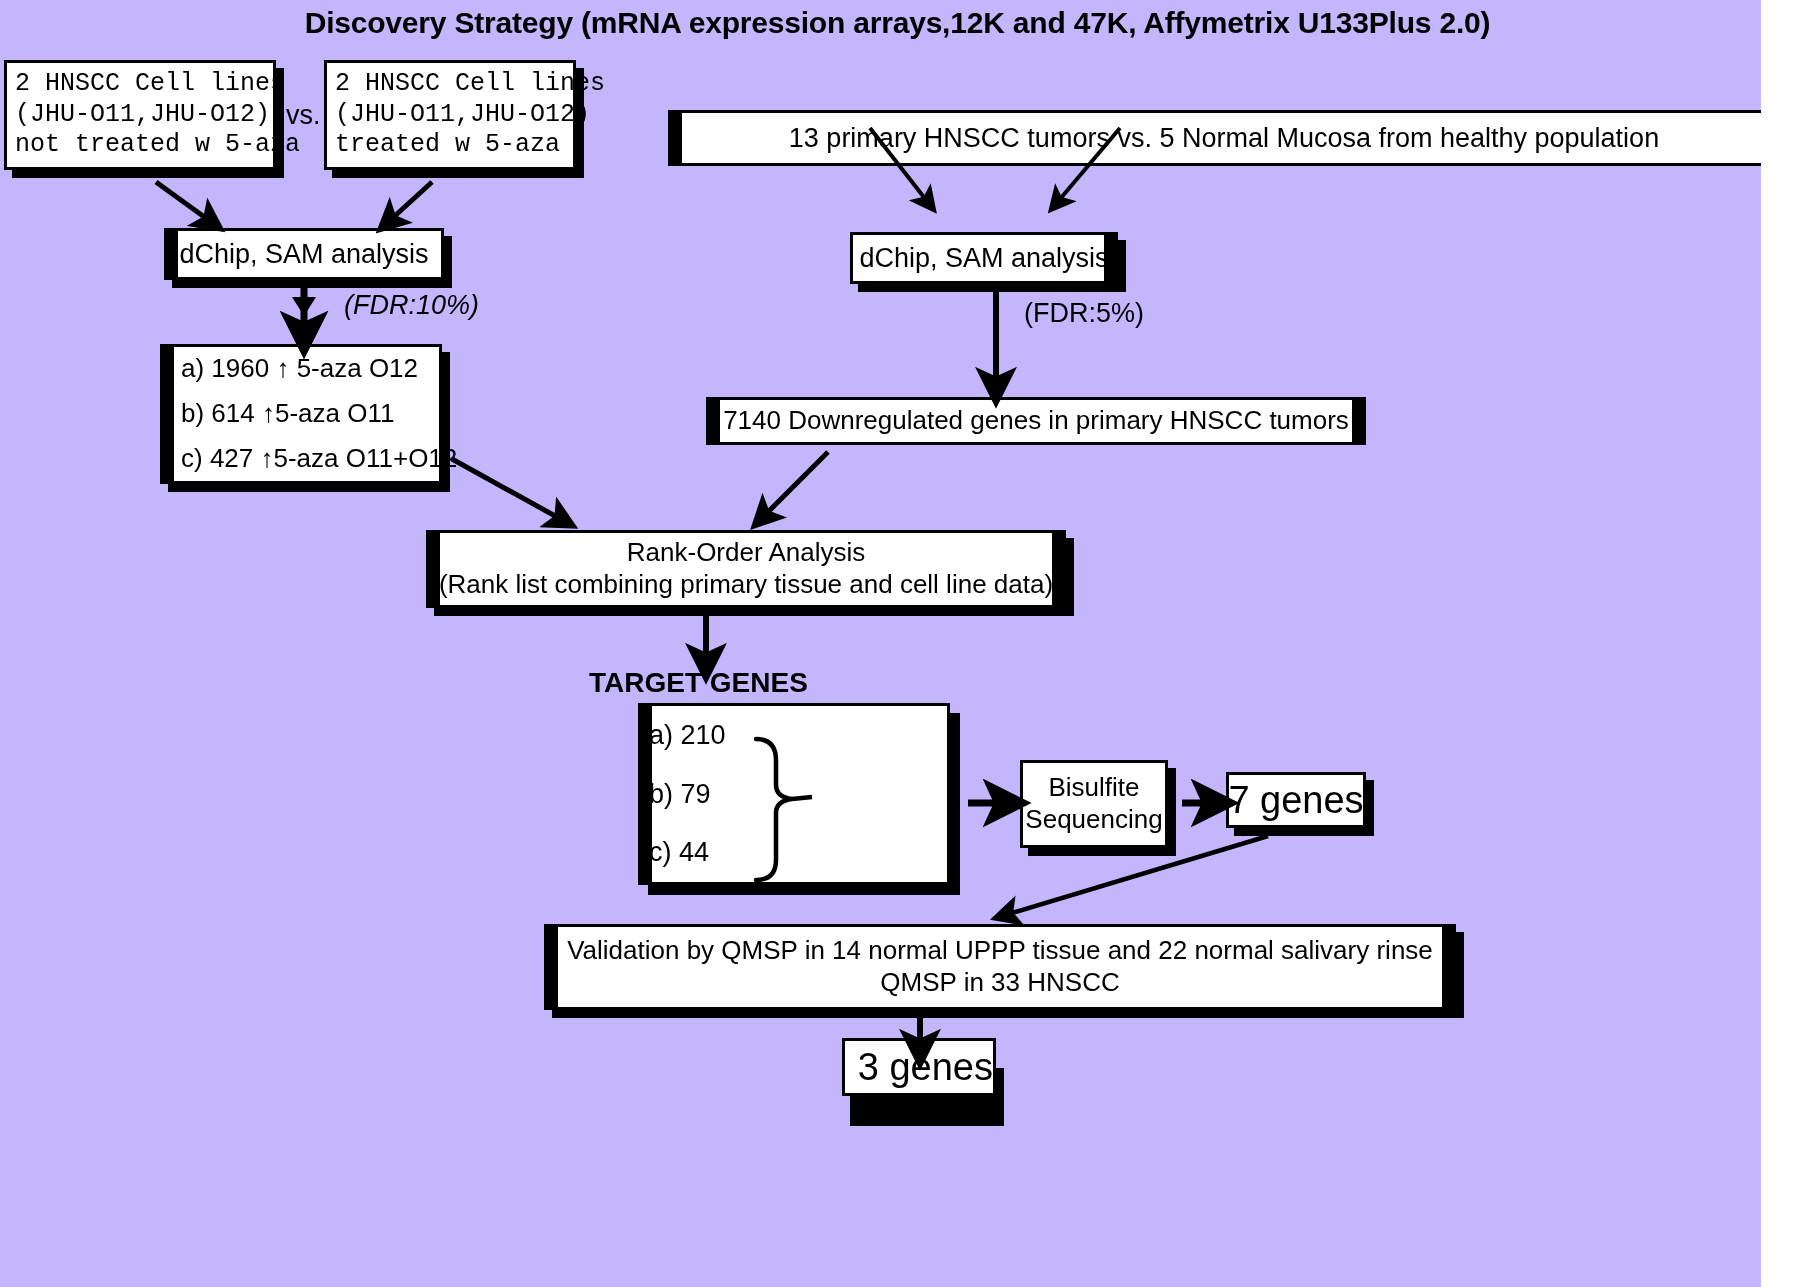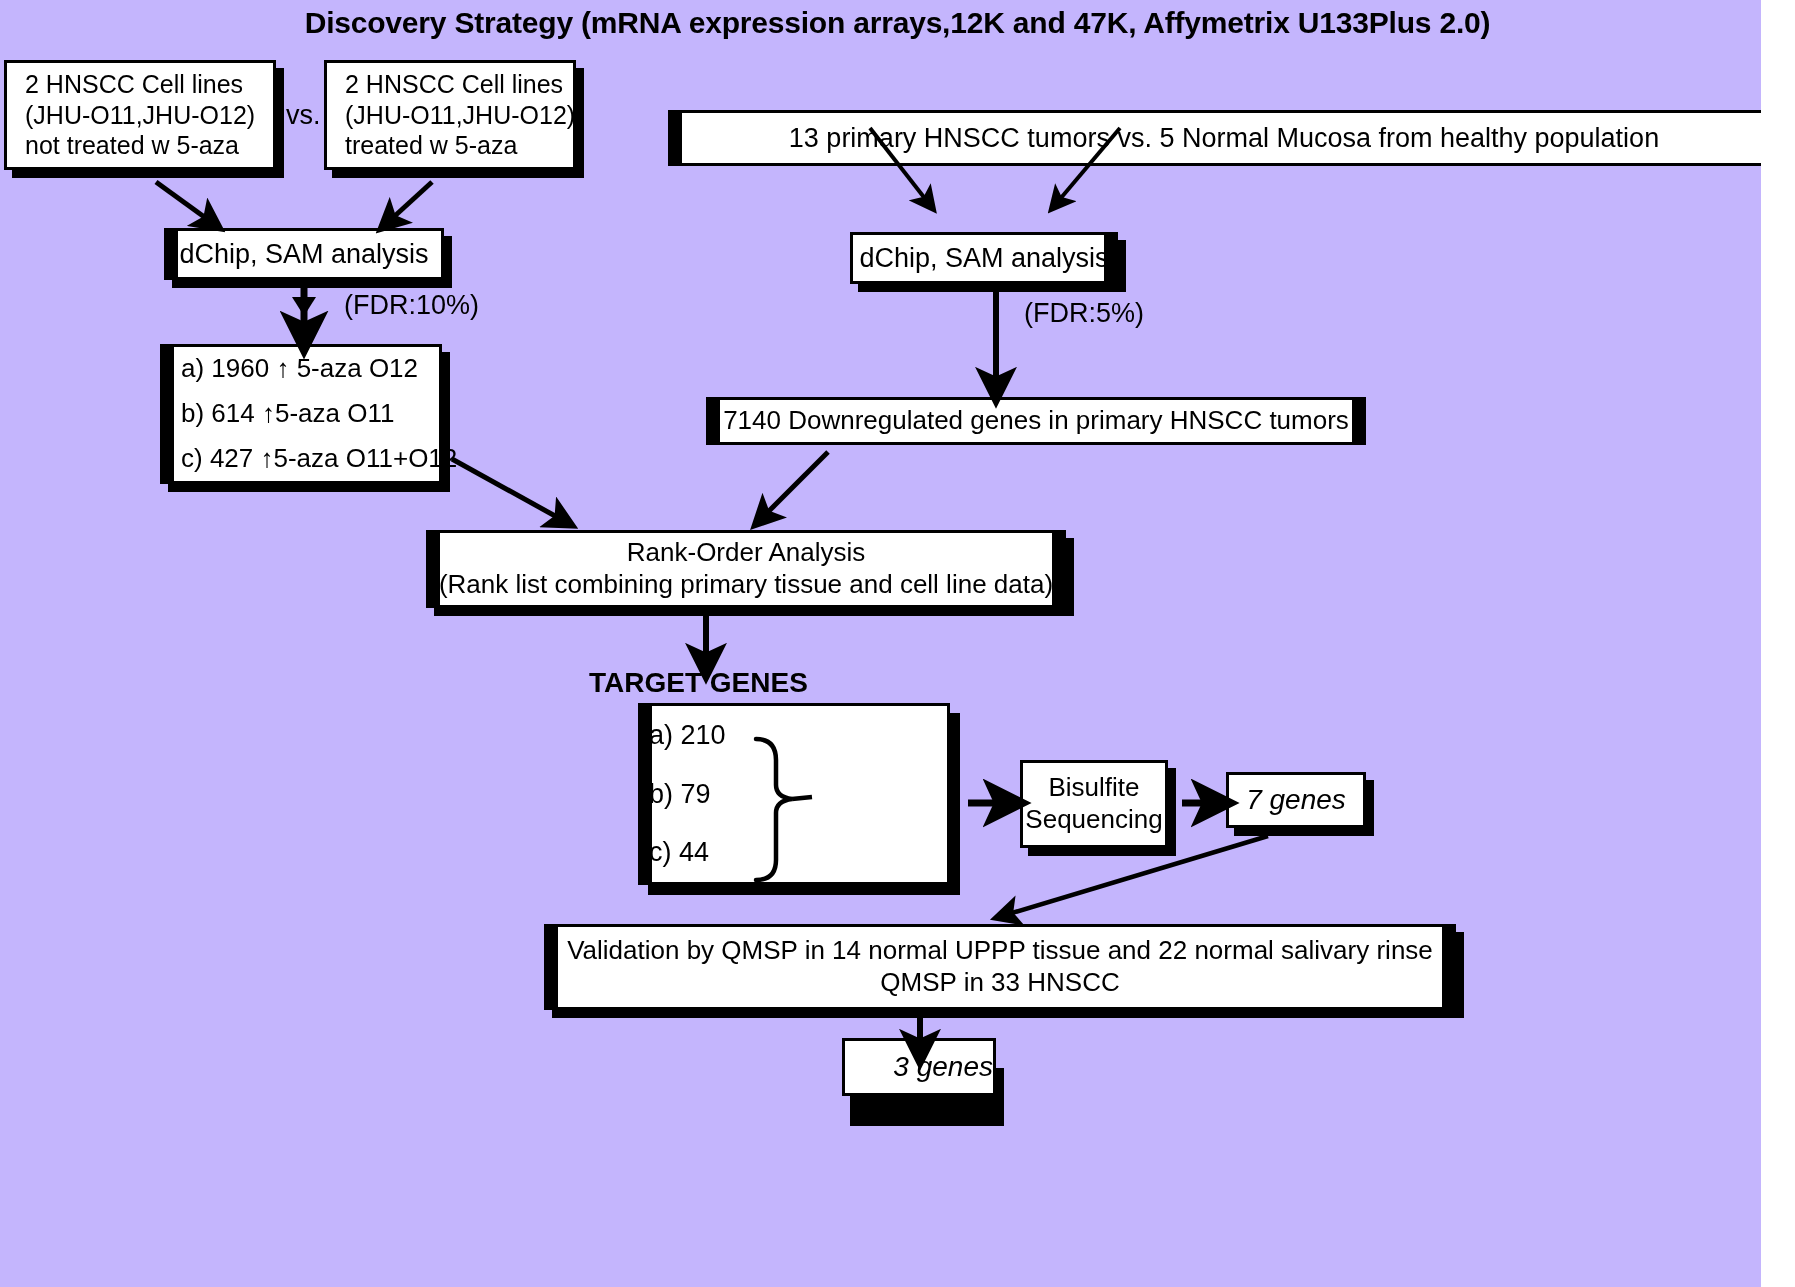--- a/index.html
+++ b/index.html
@@ -66,21 +66,21 @@
     width: 14px;
     background: #000000;
   }
   
   .shadow {
     position: absolute;
     background: #000000;
     z-index: 0;
   }
   .box { z-index: 2; }
-  .linebox { padding: 0 18px; }
+  .linebox { padding: 0 8px; font-family: Liberation Mono, monospace; }
   .txtline { display: block; white-space: nowrap; }
 
   .label-plain {
     position: absolute;
     font-size: 27px;
     white-space: nowrap;
   }
   .label-bold {
     position: absolute;
     font-size: 28px;
@@ -89,21 +89,21 @@
   }
   svg.overlay {
     position: absolute;
     left: 0;
     top: 0;
     width: 1795px;
     height: 1287px;
     pointer-events: none;
     z-index: 5;
   }
-  .big-num { font-size: 28px; font-style: italic; }
+  .big-num { font-size: 38px; }
 </style>
 </head>
 <body>
 
 <div id="canvas">
 
   <div class="title">Discovery Strategy (mRNA expression arrays,12K and 47K, Affymetrix U133Plus 2.0)</div>
 
   <div class="shadow" style="left:12px; top:68px; width:272px; height:110px;"></div>
   <div class="box lines-left linebox" style="left:4px; top:60px; width:272px; height:110px; font-size:25px;">
@@ -128,21 +128,21 @@
   <div class="shadow" style="left:172px; top:236px; width:280px; height:52px;"></div>
   <div class="box slab-left" style="left:164px; top:228px; width:280px; height:52px; font-size:27px;">
     <span class="txtline">dChip, SAM analysis</span>
   </div>
 
   <div class="shadow" style="left:858px; top:240px; width:268px; height:52px;"></div>
   <div class="box slab-right" style="left:850px; top:232px; width:268px; height:52px; font-size:27px;">
     <span class="txtline">dChip, SAM analysis</span>
   </div>
 
-  <div class="label-plain" style="left:344px; top:290px;">(FDR:10%)</div>
+  <div class="label-plain" style="left:344px; top:290px;font-style:italic;">(FDR:10%)</div>
   <div class="label-plain" style="left:1024px; top:298px;">(FDR:5%)</div>
 
   <div class="shadow" style="left:168px; top:352px; width:282px; height:140px;"></div>
   <div class="box slab-left" style="left:160px; top:344px; width:282px; height:140px; align-items:flex-start; text-align:left; padding-left:18px; font-size:26px; justify-content:space-around;">
     <span class="txtline">a) 1960 ↑ 5-aza O12</span>
     <span class="txtline">b) 614 ↑5-aza O11</span>
     <span class="txtline">c) 427 ↑5-aza O11+O12</span>
   </div>
 
   <div class="box slab-left slab-right" style="left:706px; top:397px; width:660px; height:48px; font-size:26px;">

